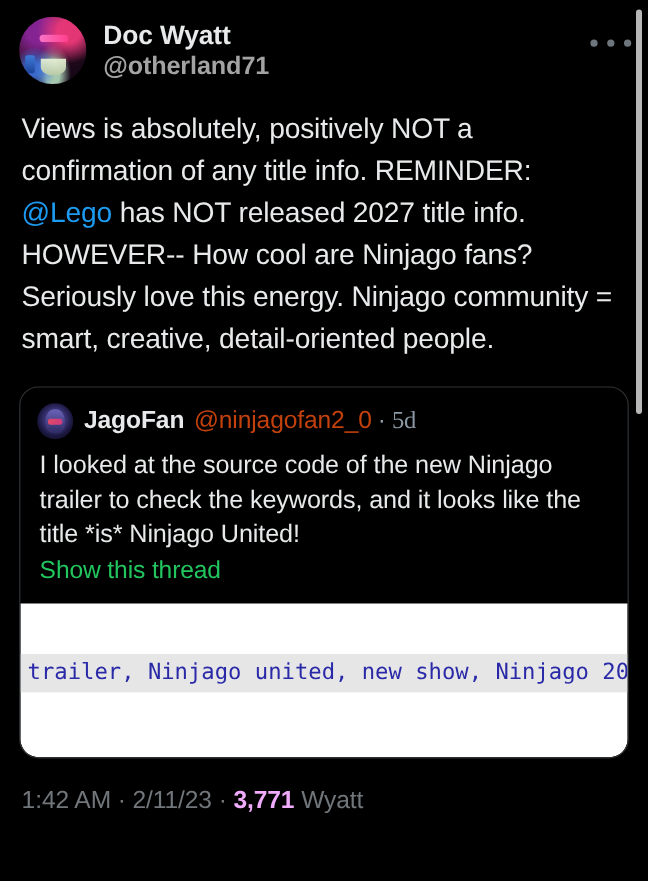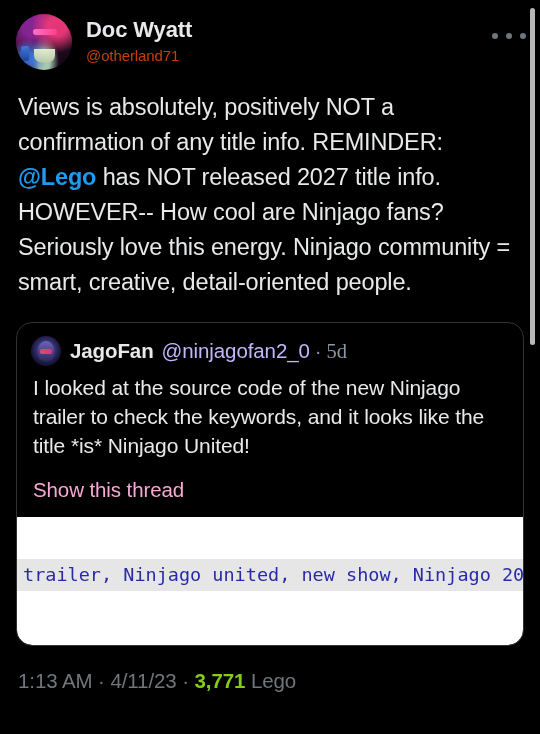--- a/index.html
+++ b/index.html
@@ -81,24 +81,24 @@
     padding-top: 1px;
   }
   .display-name {
     color: #e7e9ea;
     font-size: 22px;
     font-weight: 700;
     line-height: 26px;
     letter-spacing: -0.1px;
   }
   .handle {
-    color: #c2410c;
-    font-size: 15px;
+    color: #a3a3a3;
+    font-size: 21px;
     line-height: 26px;
-    font-weight: 400;
+    font-weight: 700;
     letter-spacing: -0.1px;
   }
   .more-btn {
     position: absolute;
     right: 14px;
     top: 26px;
     width: 34px;
     height: 20px;
     display: flex;
     align-items: center;
@@ -115,21 +115,21 @@
   
   .tweet-text {
     color: #e7e9ea;
     font-size: 23.5px;
     line-height: 35px;
     padding: 19px 18px 0 18px;
     letter-spacing: -0.15px;
     white-space: pre-wrap;
     word-wrap: break-word;
   }
-  .mention { color: #1d9bf0; font-weight: bold; }
+  .mention { color: #1d9bf0; }
 
   
   .quote-card {
     margin: 22px 16px 0 16px;
     border: 1px solid #2f3336;
     border-radius: 16px;
     overflow: hidden;
     background: #000000;
   }
   .quote-head {
@@ -167,40 +167,39 @@
   .q-meta {
     margin-left: 9px;
     display: flex;
     align-items: center;
     font-size: 20.5px;
     line-height: 24px;
     letter-spacing: -0.1px;
     white-space: nowrap;
   }
   .q-name { color: #e7e9ea; font-weight: 700; }
-  .q-handle { color: #c4b5fd; font-weight: 400; margin-left: 8px; }
+  .q-handle { color: #c2410c; font-weight: 400; margin-left: 8px; }
   .q-sep { color: #8b98a5; margin: 0 5px; }
   .q-time { color: #8b98a5; font-family: Liberation Serif, serif; }
 
   .quote-text {
     color: #e7e9ea;
     font-size: 21px;
     line-height: 29px;
     padding: 7px 16px 0 16px;
     letter-spacing: -0.1px;
     white-space: pre-wrap;
     word-wrap: break-word;
   }
   .show-thread {
-    color: #f9a8d4;
+    color: #22c55e;
     font-size: 20.5px;
     line-height: 29px;
     padding: 1px 16px 0 16px;
     letter-spacing: -0.1px;
-    margin-top: 14px;
   }
 
   
   .code-shot {
     margin: 13px 0 0 0;
     background: #ffffff;
     border-radius: 0 0 15px 15px;
     height: 128px;
     position: relative;
     overflow: hidden;
@@ -227,21 +226,21 @@
 
   
   .tweet-footer {
     color: #71767b;
     font-size: 20.5px;
     line-height: 26px;
     padding: 22px 18px 0 18px;
     letter-spacing: -0.1px;
   }
   .views-count {
-    color: #84cc16;
+    color: #f0abfc;
     font-weight: 700;
   }
 
   
   .scrollbar-track {
     position: absolute;
     right: 2px;
     top: 0;
     width: 8px;
     height: 734px;
@@ -305,19 +304,19 @@
     <div class="show-thread">Show this thread</div>
 
     <div class="code-shot">
       <div class="code-band">
         <div class="code-line"><span>trailer, Ninjago united, new show, Ninjago 2023</span></div>
       </div>
     </div>
 
   </div>
 
-  <div class="tweet-footer"><span>1:13 AM</span><span> · </span><span>4/11/23</span><span> · </span><span class="views-count">3,771</span><span> Lego</span></div>
+  <div class="tweet-footer"><span>1:42 AM</span><span> · </span><span>2/11/23</span><span> · </span><span class="views-count">3,771</span><span> Wyatt</span></div>
 
   <div class="scrollbar-track">
     <div class="scrollbar-thumb"></div>
   </div>
 
 </div>
 
 </body></html>

